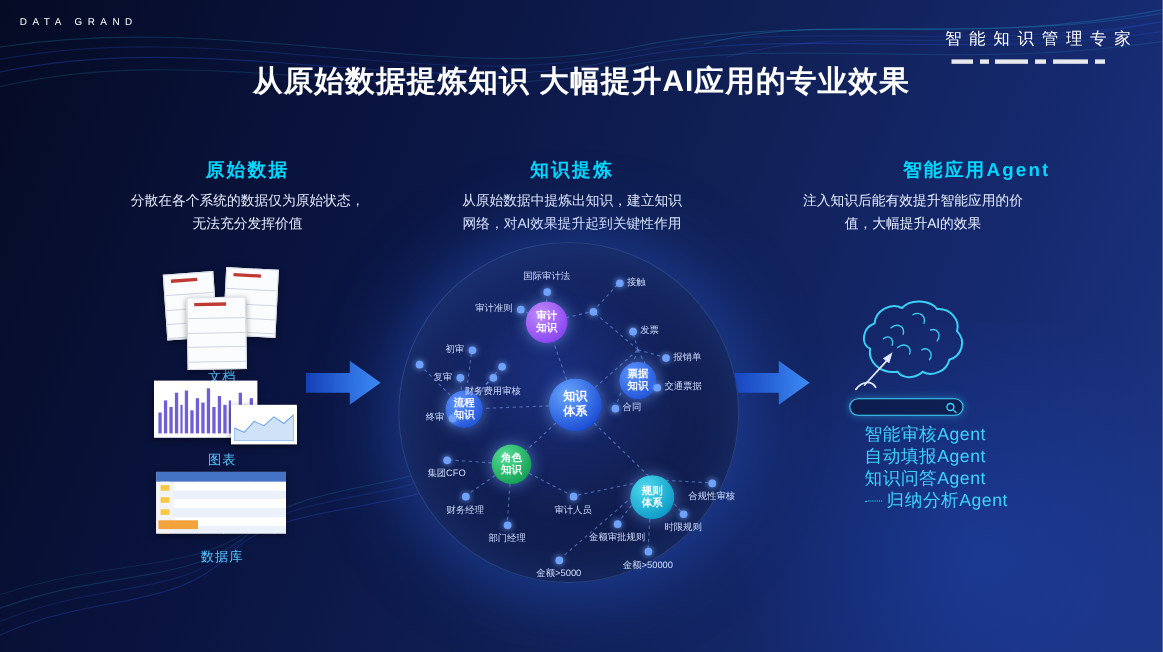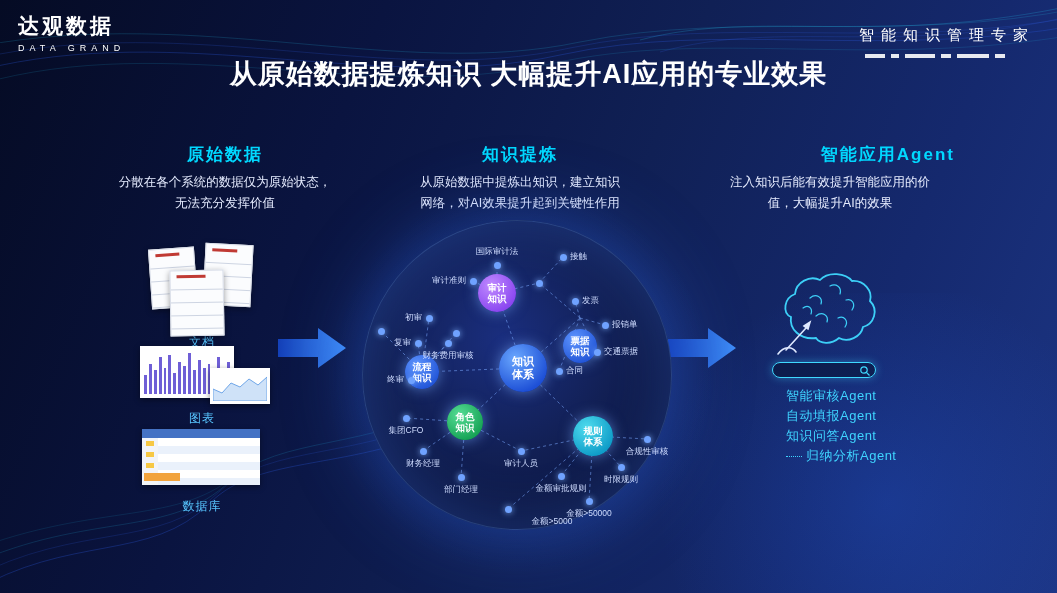--- a/index.html
+++ b/index.html
@@ -93,21 +93,21 @@
     box-shadow:0 0 6px rgba(130,180,255,.95); }
   .leaf-label { position:absolute; font-size:8.5px; color:#cfdcff; white-space:nowrap; }
 
   
   #brain-wrap { position:absolute; left:758px; top:266px; }
   #search-bar { position:absolute; left:772px; top:362px; width:104px; height:16px;
     border:1px solid #3fd9ff; border-radius:9px; background:rgba(8,18,50,.55);
     box-shadow:0 0 8px rgba(63,217,255,.4); }
   #search-bar svg { position:absolute; right:4px; top:2px; }
   #agent-list { position:absolute; left:786px; top:386px; }
-  .agent-item { color:#3fd4ff; font-size:13px; line-height:20px; letter-spacing:.5px; }
+  .agent-item { color:#3fd4ff; font-size:16px; line-height:20px; letter-spacing:.5px; }
   .agent-item:last-child::before { content:""; display:inline-block; width:16px;
     border-top:1px dotted #3fd4ff; margin-right:4px; vertical-align:middle; }
 </style>
 </head>
 <body>
 
 <div class="glow1"></div>
 <div class="glow2"></div>
 <svg id="wave-top" class="deco" width="1057" height="110" viewBox="0 0 1057 110">
   <g fill="none" stroke-width="1">
@@ -122,21 +122,20 @@
 <svg id="wave-bottom" class="deco" width="460" height="190" viewBox="0 0 460 190">
   <g fill="none" stroke-width="1">
     <path d="M-30,190 C70,130 150,160 210,100 C260,50 350,70 460,18" stroke="#2c5ae0" stroke-opacity=".30"></path>
     <path d="M-30,176 C80,118 160,148 220,88 C270,40 360,58 460,6" stroke="#2c5ae0" stroke-opacity=".20"></path>
     <path d="M-30,162 C90,108 170,136 230,78 C280,32 370,48 460,-4" stroke="#25c8f0" stroke-opacity=".16"></path>
     <path d="M-30,148 C100,98 180,124 240,68" stroke="#25c8f0" stroke-opacity=".12"></path>
   </g>
 </svg>
 
 <div id="logo">
-  <div class="logo-name">达观数据</div>
   <div class="logo-sub">DATA GRAND</div>
 </div>
 <div id="tagline">智能知识管理专家</div>
 <div id="tagline-deco"></div>
 
 <h1 id="main-title">从原始数据提炼知识  大幅提升AI应用的专业效果</h1>
 
 <div id="h-raw" class="col-heading">原始数据</div>
 <div id="h-refine" class="col-heading">知识提炼</div>
 <div id="h-agent" class="col-heading">智能应用Agent</div>
@@ -248,21 +247,21 @@
     <div class="gnode center-node" style="left: 136px; top: 123px; width: 48px; height: 48px;">知识
 体系</div>
     <div class="gnode purple" style="left: 115px; top: 53px; width: 38px; height: 38px;">审计
 知识</div>
     <div class="gnode blue" style="left: 200px; top: 80px; width: 34px; height: 34px; margin-top: 28px;">票据
 知识</div>
     <div class="gnode blue" style="left: 42px; top: 134px; width: 34px; height: 34px;">流程
 知识</div>
     <div class="gnode green" style="left: 84px; top: 183px; width: 36px; height: 36px;">角色
 知识</div>
-    <div class="gnode teal" style="left: 210px; top: 195px; width: 40px; height: 40px;">规则
+    <div class="gnode teal" style="left: 210px; top: 211px; width: 40px; height: 40px;">规则
 体系</div>
     <div class="gdot" style="left: 130.5px; top: 40.5px;"></div>
     <div class="leaf-label" style="left: 134px; top: 37px; transform: translate(-50%, -100%);">国际审计法</div>
     <div class="gdot" style="left: 106.5px; top: 56.5px;"></div>
     <div class="leaf-label" style="left: 103px; top: 60px; transform: translate(-100%, -50%);">审计准则</div>
     <div class="gdot" style="left: 196.5px; top: 32.5px;"></div>
     <div class="leaf-label" style="left: 207px; top: 36px; transform: translate(0px, -50%);">接触</div>
     <div class="gdot" style="left: 62.5px; top: 93.5px;"></div>
     <div class="leaf-label" style="left: 59px; top: 97px; transform: translate(-100%, -50%);">初审</div>
     <div class="gdot" style="left: 51.5px; top: 118.5px;"></div>
@@ -287,21 +286,21 @@
     <div class="leaf-label" style="left: 98px; top: 263px; transform: translate(-50%, 0px);">部门经理</div>
     <div class="gdot" style="left: 154.5px; top: 226.5px;"></div>
     <div class="leaf-label" style="left: 158px; top: 237px; transform: translate(-50%, 0px);">审计人员</div>
     <div class="gdot" style="left: 194.5px; top: 251.5px;"></div>
     <div class="leaf-label" style="left: 198px; top: 262px; transform: translate(-50%, 0px);">金额审批规则</div>
     <div class="gdot" style="left: 254.5px; top: 242.5px;"></div>
     <div class="leaf-label" style="left: 258px; top: 253px; transform: translate(-50%, 0px);">时限规则</div>
     <div class="gdot" style="left: 280.5px; top: 214.5px;"></div>
     <div class="leaf-label" style="left: 284px; top: 225px; transform: translate(-50%, 0px);">合规性审核</div>
     <div class="gdot" style="left: 141.5px; top: 284.5px;"></div>
-    <div class="leaf-label" style="left: 145px; top: 295px; transform: translate(-50%, 0px); margin-left: 44px;">金额&gt;5000</div>
+    <div class="leaf-label" style="left: 145px; top: 295px; transform: translate(-50%, 0px);">金额&gt;5000</div>
     <div class="gdot" style="left: 222.5px; top: 276.5px;"></div>
     <div class="leaf-label" style="left: 226px; top: 287px; transform: translate(-50%, 0px);">金额&gt;50000</div>
     <div class="gdot" style="left: 14.5px; top: 106.5px;"></div>
     <div class="gdot" style="left: 89.5px; top: 108.5px;"></div>
     <div class="gdot" style="left: 172.5px; top: 58.5px;"></div>
   </div>
 
 <div id="brain-wrap">
   <svg width="130" height="96" viewBox="0 0 130 96">
     <g fill="none" stroke="#3fd9ff" stroke-width="1.8" stroke-linecap="round" opacity="0.95">

